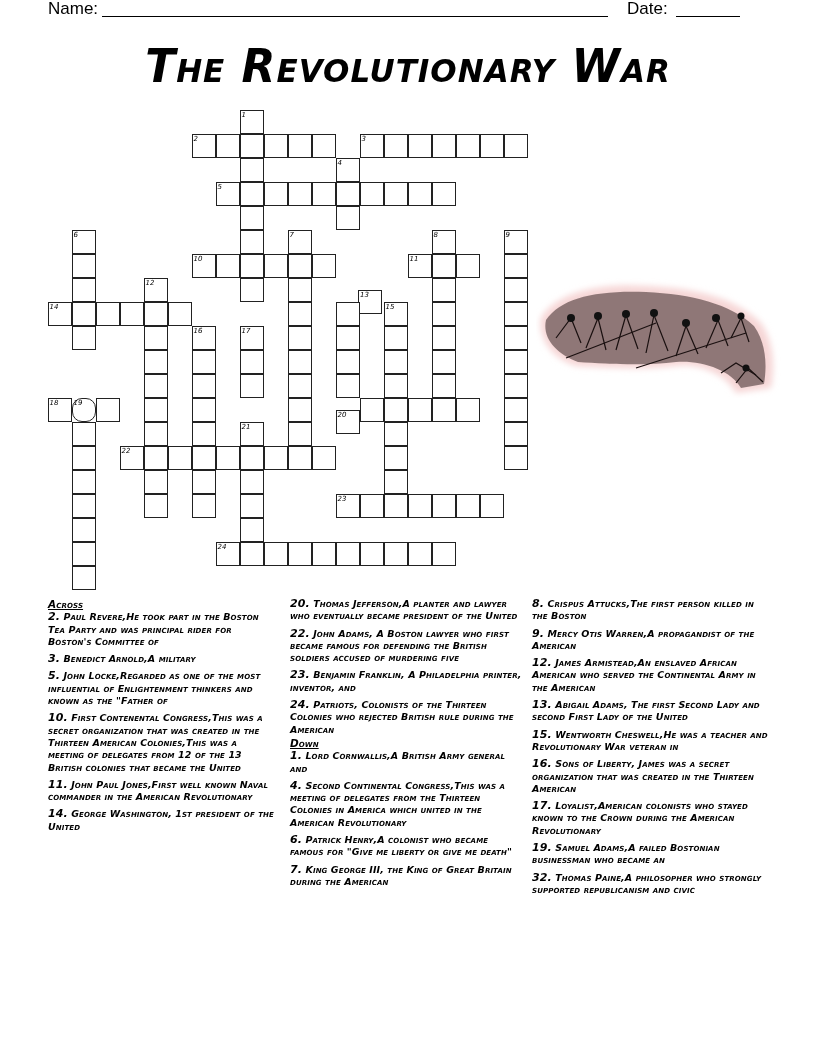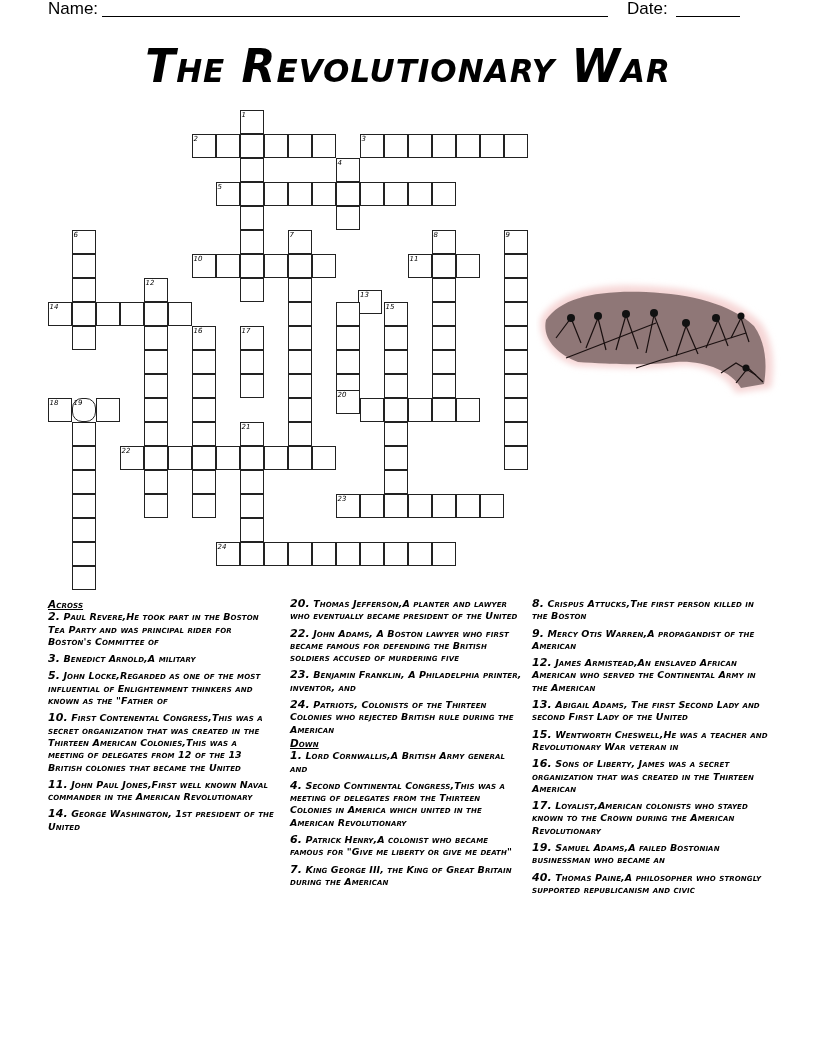--- a/index.html
+++ b/index.html
@@ -139,21 +139,21 @@
     <div class="cell" style="left: 96px; top: 336px;"></div>
     <div class="cell" style="left: 96px; top: 360px;"></div>
     <div class="cell" style="left: 96px; top: 384px;"></div>
     <div class="cell" style="left: 288px; top: 180px; margin-left: 22px;">
       <span class="num">13</span>
     </div>
     <div class="cell" style="left: 288px; top: 192px;"></div>
     <div class="cell" style="left: 288px; top: 216px;"></div>
     <div class="cell" style="left: 288px; top: 240px;"></div>
     <div class="cell" style="left: 288px; top: 264px;"></div>
-    <div class="cell" style="left: 288px; top: 280px;">
+    <div class="cell" style="left: 288px; top: 300px;">
       <span class="num">20</span>
     </div>
     <div class="cell" style="left: 0px; top: 192px;">
       <span class="num">14</span>
     </div>
     <div class="cell" style="left: 48px; top: 192px;"></div>
     <div class="cell" style="left: 72px; top: 192px;"></div>
     <div class="cell" style="left: 120px; top: 192px;"></div>
     <div class="cell" style="left: 336px; top: 192px;">
       <span class="num">15</span>
@@ -293,14 +293,14 @@
 
 <div class="clues col3">
   <div class="clue"><span class="n">8.</span> <span>Crispus Attucks,The first person killed in the Boston</span></div>
   <div class="clue"><span class="n">9.</span> <span>Mercy Otis Warren,A propagandist of the American</span></div>
   <div class="clue"><span class="n">12.</span> <span>James Armistead,An enslaved African American who served the Continental Army in the American</span></div>
   <div class="clue"><span class="n">13.</span> <span>Abigail Adams, The first Second Lady and second First Lady of the United</span></div>
   <div class="clue"><span class="n">15.</span> <span>Wentworth Cheswell,He was a teacher and Revolutionary War veteran in</span></div>
   <div class="clue"><span class="n">16.</span> <span>Sons of Liberty, James was a secret organization that was created in the Thirteen American</span></div>
   <div class="clue"><span class="n">17.</span> <span>Loyalist,American colonists who stayed known to the Crown during the American Revolutionary</span></div>
   <div class="clue"><span class="n">19.</span> <span>Samuel Adams,A failed Bostonian businessman who became an</span></div>
-  <div class="clue"><span class="n">40.</span> <span>Thomas Paine,A philosopher who strongly supported republicanism and civic</span></div>
+  <div class="clue"><span class="n">32.</span> <span>Thomas Paine,A philosopher who strongly supported republicanism and civic</span></div>
 </div>
 
 </body></html>

